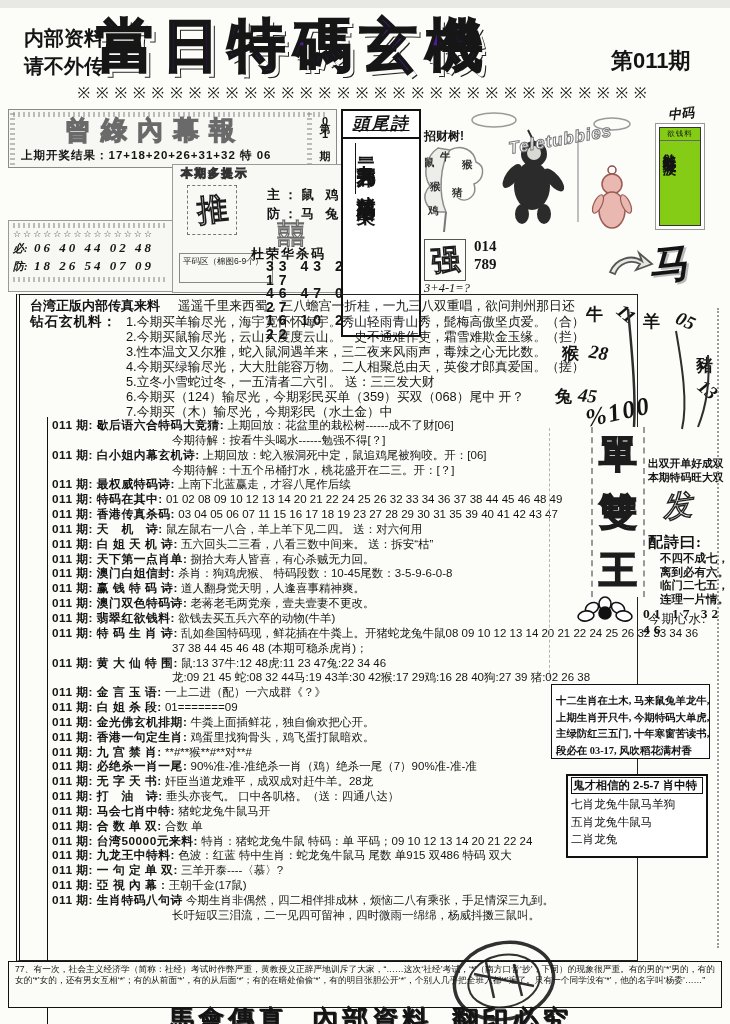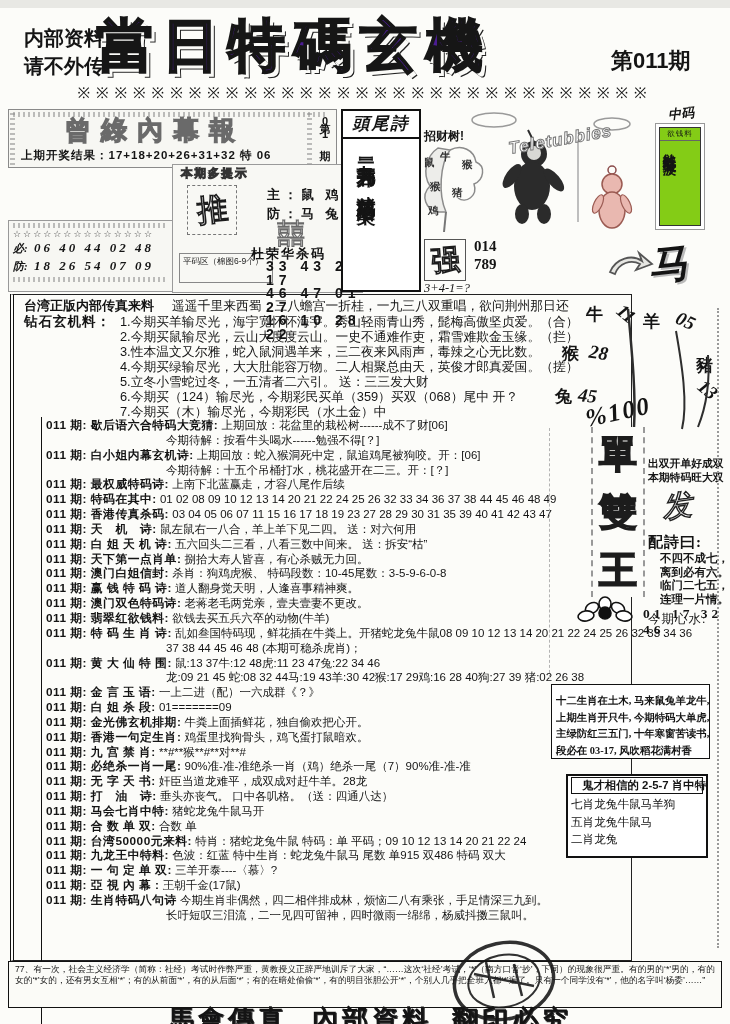--- a/index.html
+++ b/index.html
@@ -35,21 +35,21 @@
   .inset { left:172px; top:156px; width:191px; height:129px; border:1px solid #9a9a9a; background:#f8f8f4; }
   .inset .hd { position:absolute; left:8px; top:1px; font-size:11.5px; font-weight:bold; letter-spacing:2px; color:#fff; -webkit-text-stroke:1px #333; }
   .push-box { position:absolute; left:14px; top:20px; width:50px; height:50px; border:1px dashed #777; text-align:center; }
   .push-box span { font-size:31px; display:inline-block; transform:rotate(-6deg); line-height:48px; }
   .pingma { position:absolute; left:6px; top:88px; width:94px; height:30px; border:1px solid #888; font-size:8.5px; line-height:10px; padding:2px 3px; color:#222; }
   .zhufang { position:absolute; left:94px; top:20px; font-size:13px; font-weight:bold; letter-spacing:4px; font-family:"Liberation Serif",serif; line-height:19px; }
   .double-char { position:absolute; left:104px; top:50px; font-size:28px; }
   .sha-title { position:absolute; left:78px; top:80px; font-size:13px; font-weight:bold; letter-spacing:2px; font-family:"Liberation Serif",serif; }
   .sha-rows { position:absolute; left:93px; top:95px; font-size:14px; font-weight:bold; line-height:13.5px; letter-spacing:5px; }
   
-  .touwei { left:341px; top:101px; width:80px; height:183px; border:2.5px solid #111; background:#fff; }
+  .touwei { left:341px; top:101px; width:80px; height:228px; border:2.5px solid #111; background:#fff;text-decoration:underline; }
   .touwei .tt { height:28px; line-height:26px; text-align:center; font-size:17px; font-weight:bold; font-style:italic;
      font-family:"Liberation Serif",serif; border-bottom:2px solid #111; letter-spacing:2px; }
   .touwei .cols { height:150px; writing-mode:vertical-rl; text-orientation:upright; font-size:19px; font-weight:bold;
      letter-spacing:2px; padding:4px 6px; line-height:34px; }
   
   .scene { left:416px; top:96px; width:242px; height:136px; }
   .zhaocai { position:absolute; left:8px; top:24px; font-size:12px; font-weight:bold; }
   .ttlogo { position:absolute; left:92px; top:26px; font-size:17px; font-weight:bold; font-style:italic;
      transform:rotate(-10deg); color:#fff; -webkit-text-stroke:1px #777; letter-spacing:1px; }
   .animal { position:absolute; font-size:10.5px; font-weight:bold; color:#333; }
@@ -61,21 +61,21 @@
   .strong-formula { position:absolute; left:0px; top:46px; font-size:12.5px; font-style:italic; font-family:"Liberation Serif",serif; }
   
   .note-zm { left:668px; top:97px; font-size:13px; font-style:italic; font-weight:bold; transform:rotate(-6deg); font-family:"Liberation Serif",serif; }
   .moneybox { left:659px; top:119px; width:42px; height:99px; border:1px solid #333; box-shadow:0 0 0 3px #fff, 0 0 0 4px #999; background:#84cc16; text-align:center; }
   .moneybox .mlab { font-size:7.5px; letter-spacing:1px; border-bottom:1px solid #666; padding:1px 0; }
   .moneybox .mvert { writing-mode:vertical-rl; text-orientation:upright; font-size:13.5px; font-weight:bold;
      font-family:"Liberation Serif",serif; letter-spacing:1.5px; margin-top:2px; }
   .horse { left:648px; top:229px; font-size:40px; font-weight:bold; font-style:italic; font-family:"Liberation Serif",serif;
      transform:rotate(-6deg); text-shadow:2px 2px 0 #bbb; }
   
-  .mainbox { left:10px; top:286px; width:622px; height:667px; border:1.5px solid #222; border-left:4px double #111; background:transparent; }
+  .mainbox { left:16px; top:286px; width:622px; height:667px; border:1.5px solid #222; border-left:4px double #111; background:transparent; }
   .intro { position:absolute; left:10px; top:3px; width:690px; font-size:12.8px; line-height:15px; }
   .intro .src { position:absolute; left:0; top:0; font-size:13px; font-weight:bold; }
   .intro .poem { position:absolute; left:148px; top:0; white-space:nowrap; }
   .intro .lab2 { position:absolute; left:0; top:16px; font-size:13.5px; font-weight:bold; letter-spacing:1px; }
   .intro .items { position:absolute; left:96px; top:16px; }
   .intro .items div { white-space:nowrap; }
   .vline { position:absolute; left:27px; top:122px; height:810px; border-left:1.5px solid #111; max-height:808px; }
   .rows { position:absolute; left:32px; top:123px; width:684px; font-size:11.5px; line-height:14.85px; }
   .fax-row { white-space:nowrap; }
   .row-label { font-weight:bold; letter-spacing:.5px; font-size:11.8px; }
@@ -92,21 +92,21 @@
   .scol .tl div { font-size:10.8px; font-weight:bold; line-height:14px; white-space:nowrap; }
   .glyph { font-size:30px; font-style:italic; color:#fff; -webkit-text-stroke:1.4px #222; margin:2px 0 0 14px;
      font-family:"Liberation Serif",serif; transform:rotate(-8deg); display:inline-block; }
   .peishi { font-size:15px; font-weight:bold; font-family:"Liberation Serif",serif; margin-top:6px; letter-spacing:1px; }
   .pm div { font-size:11.5px; font-weight:bold; line-height:13.5px; margin-left:12px; white-space:nowrap; font-family:"Liberation Serif",serif; }
   .xslab { font-size:12.5px; font-family:"Liberation Serif",serif; margin-top:5px; letter-spacing:1px; }
   .xsnums { left:643px; top:598px; font-size:13.5px; font-weight:bold; letter-spacing:4px; font-family:"Liberation Serif",serif; }
   .box12 { left:551px; top:676px; width:159px; height:75px; border:1.6px solid #111; background:#fff; padding:8px 4px; z-index:3; }
   .box12 div { font-size:10.4px; font-weight:bold; line-height:16.6px; font-family:"Liberation Serif",serif; white-space:nowrap; }
   .ghost { left:566px; top:766px; width:142px; height:84px; border:2px solid #111; background:#fff; z-index:3; padding:0 3px; }
-  .ghost .gt { font-size:11.4px; font-weight:bold; border:1px solid #111; margin:1px 0 1px; padding:0 10px; white-space:nowrap; }
+  .ghost .gt { font-size:11.4px; font-weight:bold; border:1px solid #111; margin:1px 0 1px; padding:0 1px; white-space:nowrap; }
   .ghost div.gl { font-size:11.6px; line-height:17.5px; white-space:nowrap; }
   
   .humorbox { left:8px; top:953px; width:714px; height:47px; border:1.6px solid #111; padding:2px 6px; font-size:8.7px;
      line-height:10.8px; text-align:justify; background:#fbfbf7; }
   .fitem { font-size:26px; font-weight:bold; font-family:"Liberation Serif",serif; letter-spacing:4px; top:994px;
      text-shadow:1px 1px 0 #333; }
   .stamp { left:448px; top:926px; width:112px; height:94px; z-index:4; opacity:.88; }
   .thin-noise-r { left:717px; top:300px; height:640px; border-left:2px dotted #999; }
   .thin-noise-m { left:549px; top:420px; height:250px; border-left:1px dashed #b3b3b3; }
 </style>

